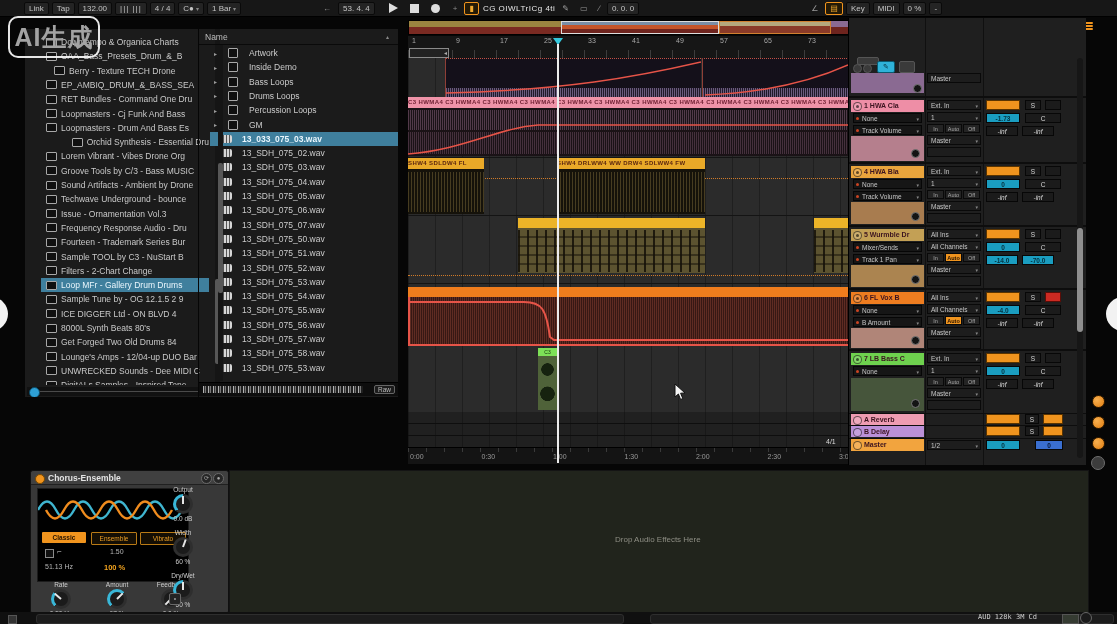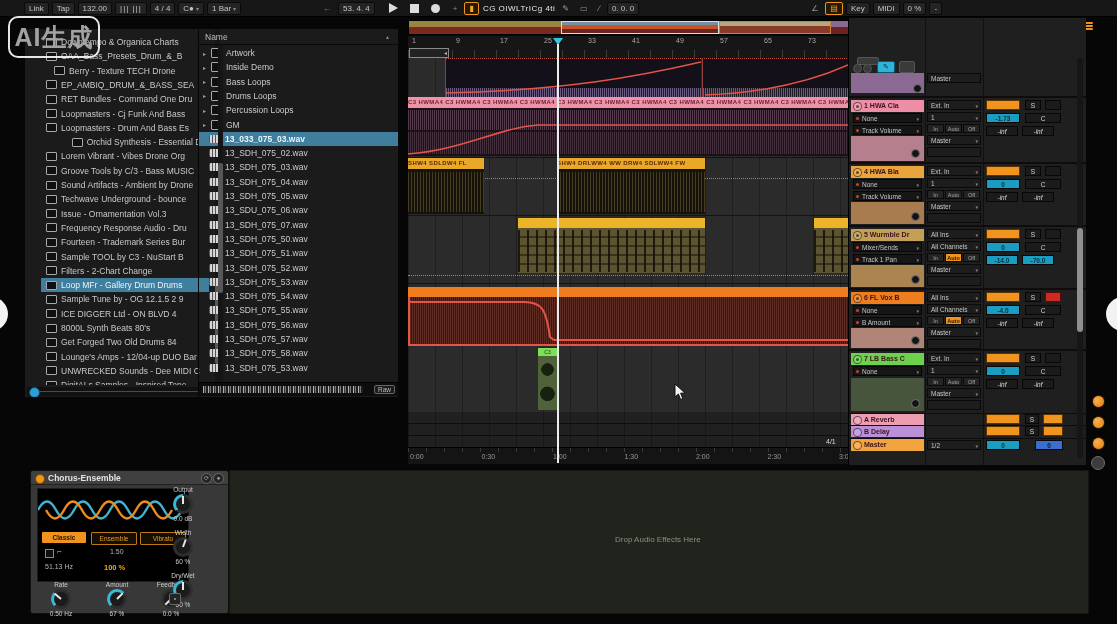--- a/index.html
+++ b/index.html
@@ -26,21 +26,21 @@
   .prow.sel{background:#3f7f9d;color:#eaf6fd;}
   .pchk{flex:0 0 9px;height:7px;border:1px solid #a8a8a8;border-radius:1px;background:#101010;margin:0 4px 0 5px;}
   #packscroll{position:absolute;left:190px;top:0;width:5px;height:356px;background:#151515;}
   #packthumb{position:absolute;left:190px;top:250px;width:5px;height:85px;background:#575757;border-radius:2px;}
   #packhscroll{position:absolute;left:2px;top:358px;width:190px;height:9px;background:#111;}
   #packhline{position:absolute;left:14px;top:362px;width:172px;height:1px;background:#4a4a4a;}
   #packhknob{position:absolute;left:4px;top:358px;width:9px;height:9px;border-radius:50%;background:#2e9fd4;border:1px solid #0b4a66;}
   #files{position:absolute;left:173px;top:0;width:200px;height:456px;border-left:1px solid #060606;overflow:hidden;}
   #fhead{position:absolute;left:0;top:2px;width:200px;height:13px;font-size:8.5px;color:#bdbdbd;line-height:13px;padding-left:6px;border-bottom:1px solid #0a0a0a;}
   #fsort{position:absolute;right:10px;top:4px;font-size:6px;color:#888;}
-  .frow{position:absolute;left:0;width:200px;height:14px;display:flex;align-items:center;font-size:8.5px;color:#cbcbcb;white-space:nowrap;overflow:hidden;}
+  .frow{position:absolute;left:11px;width:200px;height:14px;display:flex;align-items:center;font-size:8.5px;color:#cbcbcb;white-space:nowrap;overflow:hidden;gap:6px;}
   .frow.sel{background:#3f7f9d;color:#eaf6fd;}
   .ftri{flex:0 0 6px;color:#9a9a9a;font-size:6px;margin-left:4px;}
   .fbox{flex:0 0 8px;height:8px;border:1px solid #a8a8a8;border-radius:1px;background:#101010;margin:0 5px 0 2px;}
   .fwav{flex:0 0 12px;height:8px;background:#d6d6d6;border-radius:2px;margin:0 4px 0 10px;
         background-image:repeating-linear-gradient(90deg,#555 0 1px,transparent 1px 3px);}
   #filescroll{position:absolute;left:193px;top:16px;width:5px;height:336px;background:#151515;}
   #filethumb{position:absolute;left:193px;top:134px;width:5px;height:130px;background:#575757;border-radius:2px;}
   #preview{position:absolute;left:174px;top:353px;width:199px;height:13px;background:#0d0d0d;border-top:1px solid #000;}
   #prevwave{position:absolute;left:4px;top:3px;width:160px;height:7px;
             background:repeating-linear-gradient(90deg,#cfcfcf 0 1px,#3a3a3a 1px 2px,#888 2px 3px,#222 3px 5px);opacity:.85;}
@@ -483,20 +483,28 @@
           <div class="kval">50 %</div>
         </div>
       </div>
     <div id="dsmall">•</div>
   </div>
 
   <div class="abs" id="dropzone">
     <div id="droptext">Drop Audio Effects Here</div>
   </div>
 
+  <div class="abs" id="statusbar">
+    <div id="sico"></div>
+    <div class="sstrip" style="left:36px;width:586px"></div>
+    <div class="sstrip" style="left:650px;width:462px"></div>
+    <div id="srtext">AUD 128k 3M Cd</div>
+    <div id="sbox"></div>
+    <div id="scirc"></div>
+  </div>
 
   <div class="abs" id="overview">
       <div class="ovseg" style="left: 0px; width: 152px; background: linear-gradient(rgb(154, 132, 64) 0px, rgb(154, 132, 64) 45%, rgb(122, 42, 34) 45%, rgb(122, 42, 34) 100%);"></div>
       <div class="ovseg" style="left: 152px; width: 158px; background: linear-gradient(rgb(122, 142, 166) 0px, rgb(122, 142, 166) 28%, rgb(196, 84, 42) 28%, rgb(196, 84, 42) 68%, rgb(110, 36, 30) 68%, rgb(110, 36, 30) 100%); border: 1px solid rgb(221, 221, 221); box-sizing: border-box;"></div>
       <div class="ovseg" style="left: 310px; width: 112px; background: linear-gradient(rgb(181, 168, 124) 0px, rgb(181, 168, 124) 40%, rgb(138, 58, 40) 40%, rgb(138, 58, 40) 100%); border: 1px solid rgb(208, 128, 48); box-sizing: border-box;"></div>
       <div class="ovseg" style="left: 422px; width: 76px; background: linear-gradient(rgb(138, 106, 146) 0px, rgb(138, 106, 146) 50%, rgb(110, 36, 30) 50%, rgb(110, 36, 30) 100%);"></div>
       <div class="ovseg" style="left: 498px; width: 129px; background: repeating-linear-gradient(90deg, rgb(212, 96, 74) 0px, rgb(212, 96, 74) 5px, rgb(176, 64, 52) 5px, rgb(176, 64, 52) 10px);"></div>
     </div>
   <div class="abs ovbox" style="left:1033px"></div>
   <div class="abs ovbox" style="left:1052px"></div>

